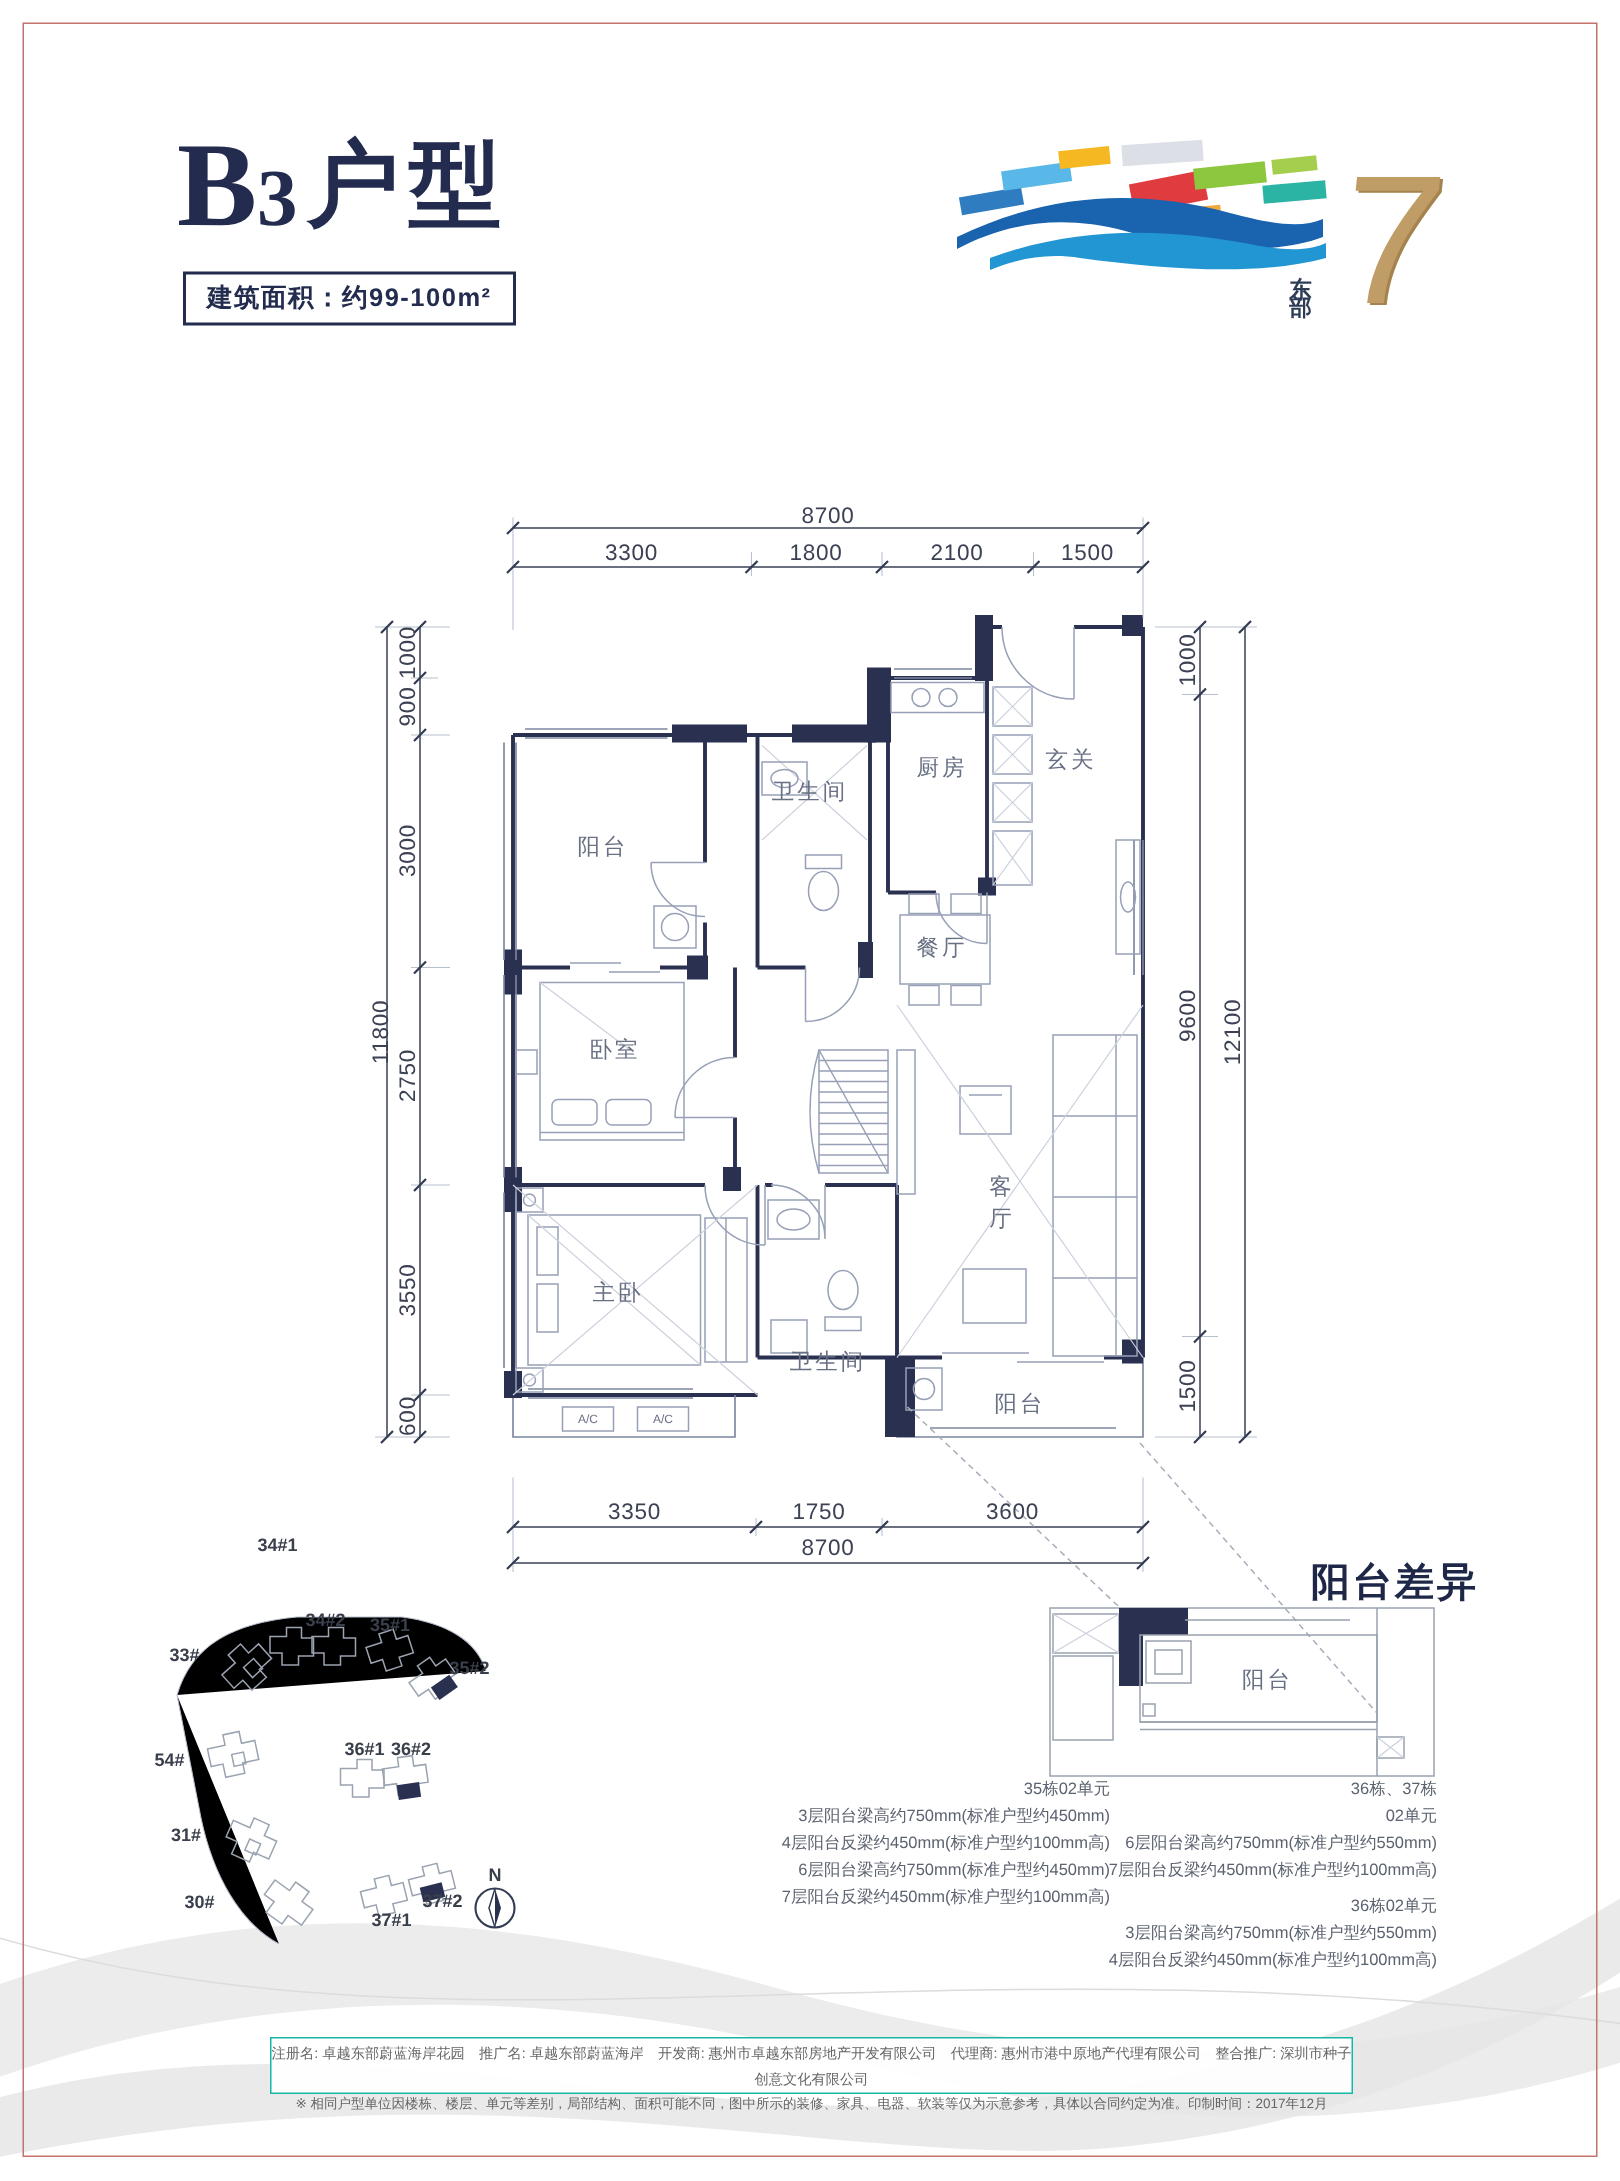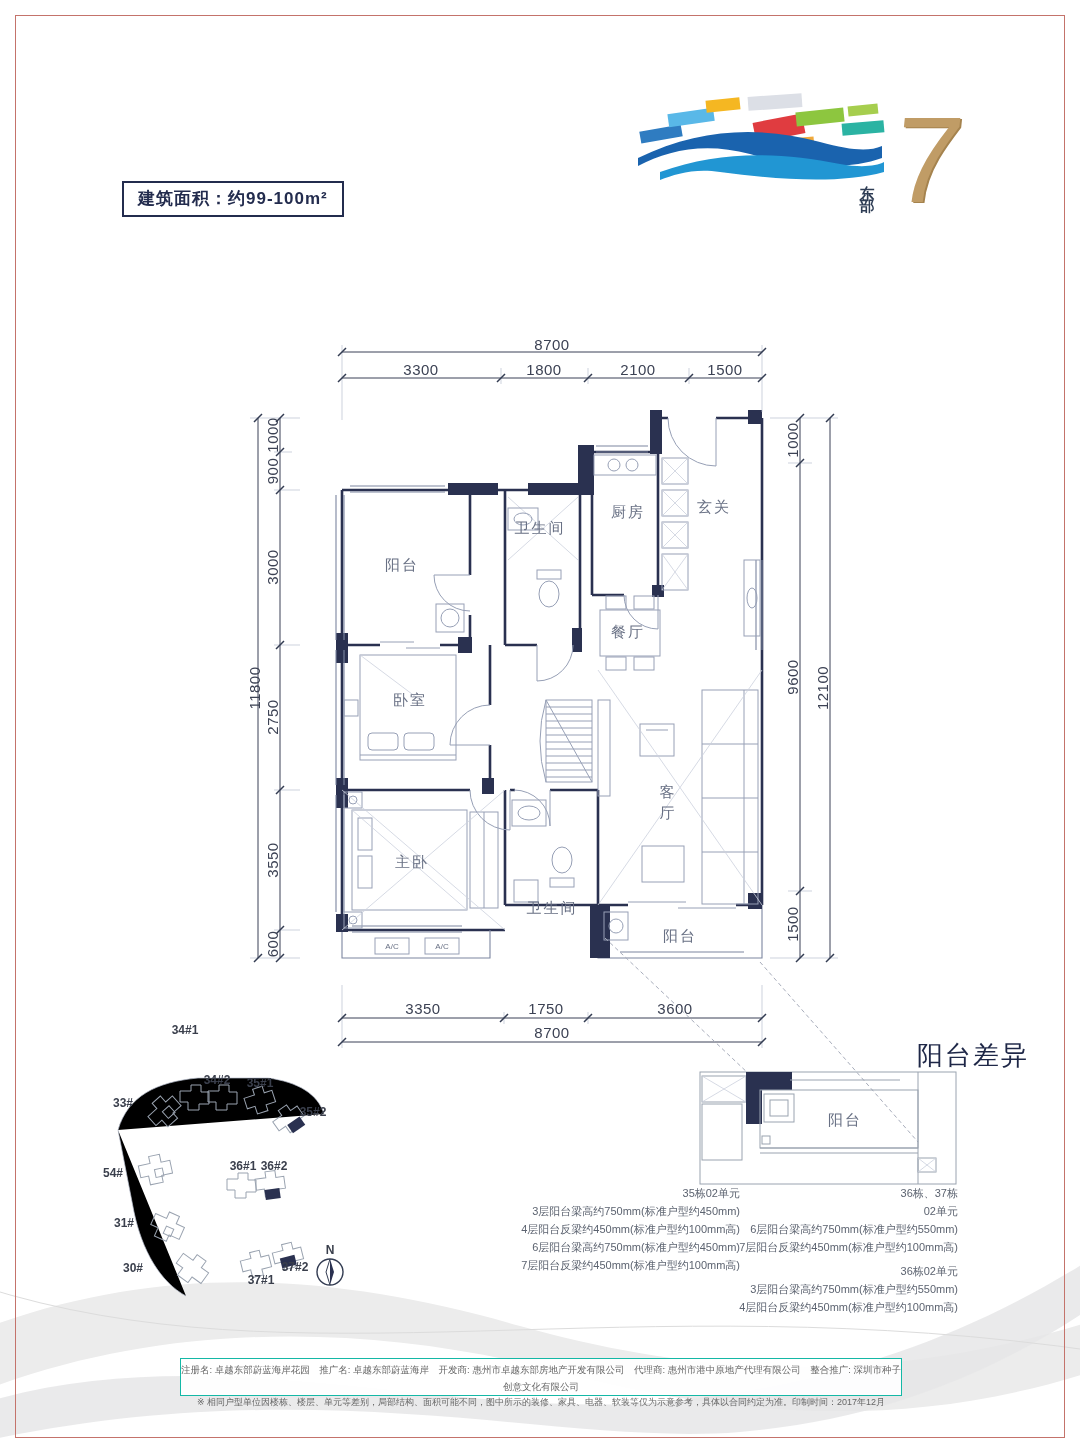--- a/index.html
+++ b/index.html
@@ -19,21 +19,21 @@
   .title .t3{font-family:"Liberation Serif","DejaVu Serif",serif;font-weight:bold;font-size:54px;line-height:80px;}
   .title .tc{font-size:62px;font-weight:bold;letter-spacing:6px;line-height:80px;vertical-align:6px;margin-left:6px;}
   .areabox{position:absolute;left:122px;top:181px;border:2px solid #232c4e;padding:4px 14px 5px;z-index:10;
            font-size:17px;font-weight:bold;color:#232c4e;letter-spacing:1px;}
   .brand{font-size:29px;font-weight:bold;color:#2e3d55;letter-spacing:3px;}
   .district{font-size:15px;font-weight:bold;color:#2e3d55;width:13px;white-space:normal;word-break:break-all;
             line-height:12px;text-align:right;}
   .seven{font-size:122px;font-weight:400;color:#c09c66;transform:translate(-50%,-50%) skewX(-6deg);
          text-shadow:2px 1px 0 #a5834e;z-index:9;}
   .stack{width:20px;white-space:normal;word-break:break-all;line-height:21px;text-align:center;}
-  .bdtitle{font-size:26px;font-weight:normal;color:#1e2747;letter-spacing:2px;margin-left:43px;}
+  .bdtitle{font-size:26px;font-weight:bold;color:#1e2747;letter-spacing:2px;}
   .notes{position:absolute;text-align:right;font-size:11px;line-height:18px;color:#5c6370;z-index:10;}
   .footer{position:absolute;left:180px;top:1358px;width:720px;height:36px;border:1px solid #14b8a6;
           background:rgba(255,255,255,.92);z-index:20;text-align:center;color:#666;}
   .footer .f1{font-size:9.5px;line-height:17px;margin-top:2px;}
   .footer .f2{font-size:9px;line-height:14px;}
 </style>
 </head>
 <body>
 
 <div class="page">
@@ -274,20 +274,23 @@
         </g>
 
       <g>
         <circle cx="330" cy="1272" r="13" fill="none" stroke="#333c52" stroke-width="1.4"></circle>
         <path d="M330,1259 L326,1272 L330,1285" fill="none" stroke="#333c52" stroke-width="1"></path>
         <path d="M330,1259 L334,1272 L330,1285 Z" fill="#2a3150"></path>
       </g>
     </g>
   </svg>
 
+  <div class="title">
+    <span class="tb">B</span><span class="t3">3</span><span class="tc">户型</span>
+  </div>
   <div class="areabox">
     <span>建筑面积：约99-100m²</span>
   </div>
 
   <span class="t district" style="left:866px;top:200px;">东部</span>
   <span class="t seven" style="left:928px;top:160px;">7</span>
 
   <span class="t dim" style="left:552px;top:344px;">8700</span>
   <span class="t dim" style="left:421px;top:369px;">3300</span>
   <span class="t dim" style="left:544px;top:369px;">1800</span>

